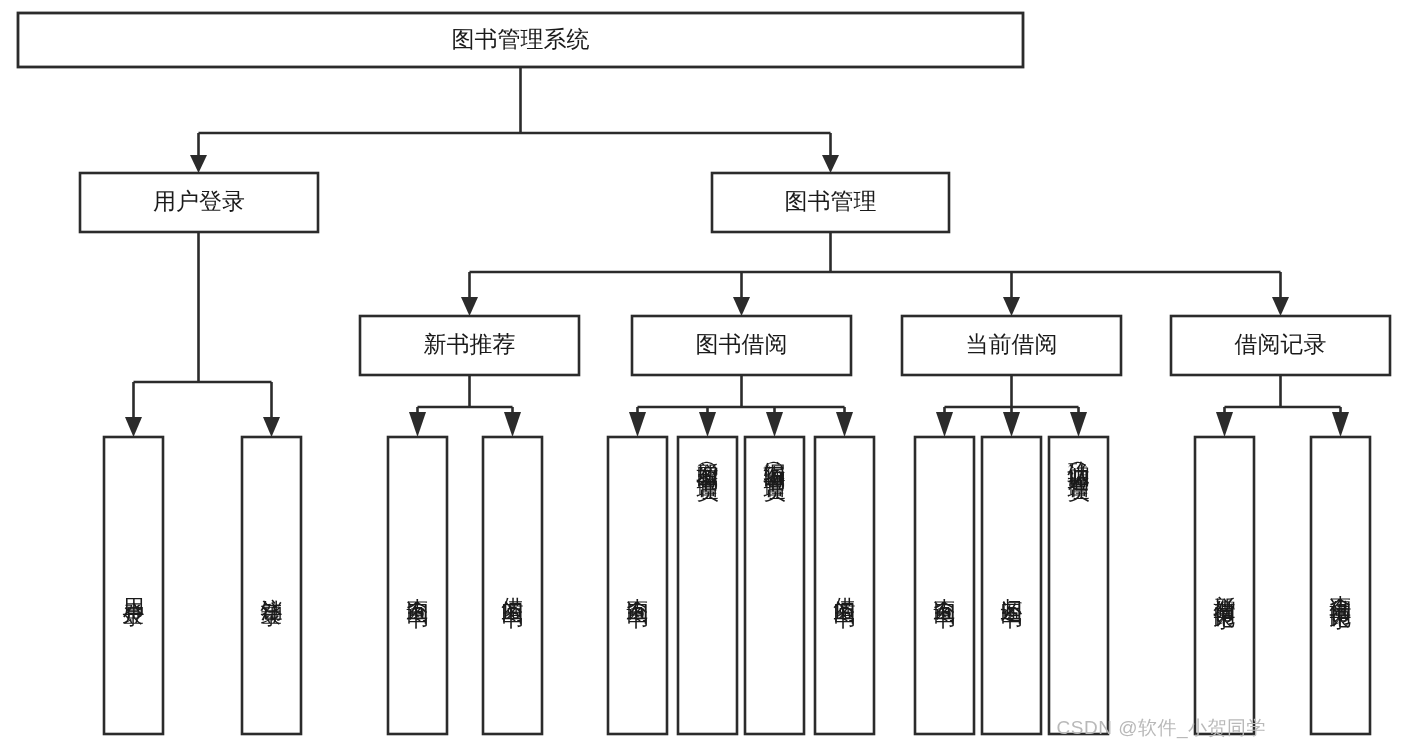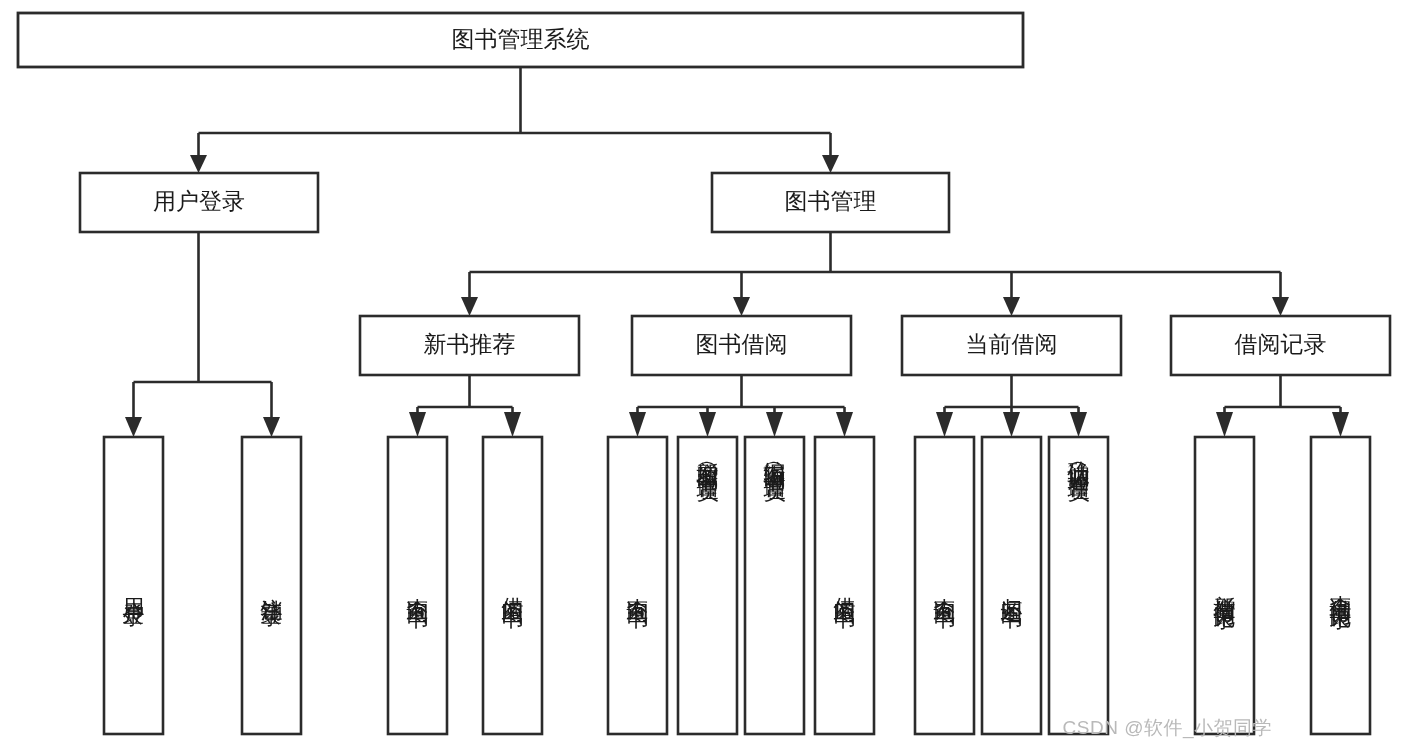--- a/index.html
+++ b/index.html
@@ -66,21 +66,21 @@
     font-family: "Liberation Sans", "DejaVu Sans", sans-serif;
     font-size: 22px;
     line-height: 1.18;
     letter-spacing: 3px;
     color: #1a1a1a;
     white-space: nowrap;
     text-align: center;
   }
   .watermark {
     position: absolute;
-    right: 8px;
+    right: 14px;
     bottom: 6px;
     font-family: "Liberation Sans", "DejaVu Sans", sans-serif;
     font-size: 19px;
     color: #b9b9b9;
     letter-spacing: 0.5px;
     white-space: nowrap;
   }
 </style>
 </head>
 <body>

